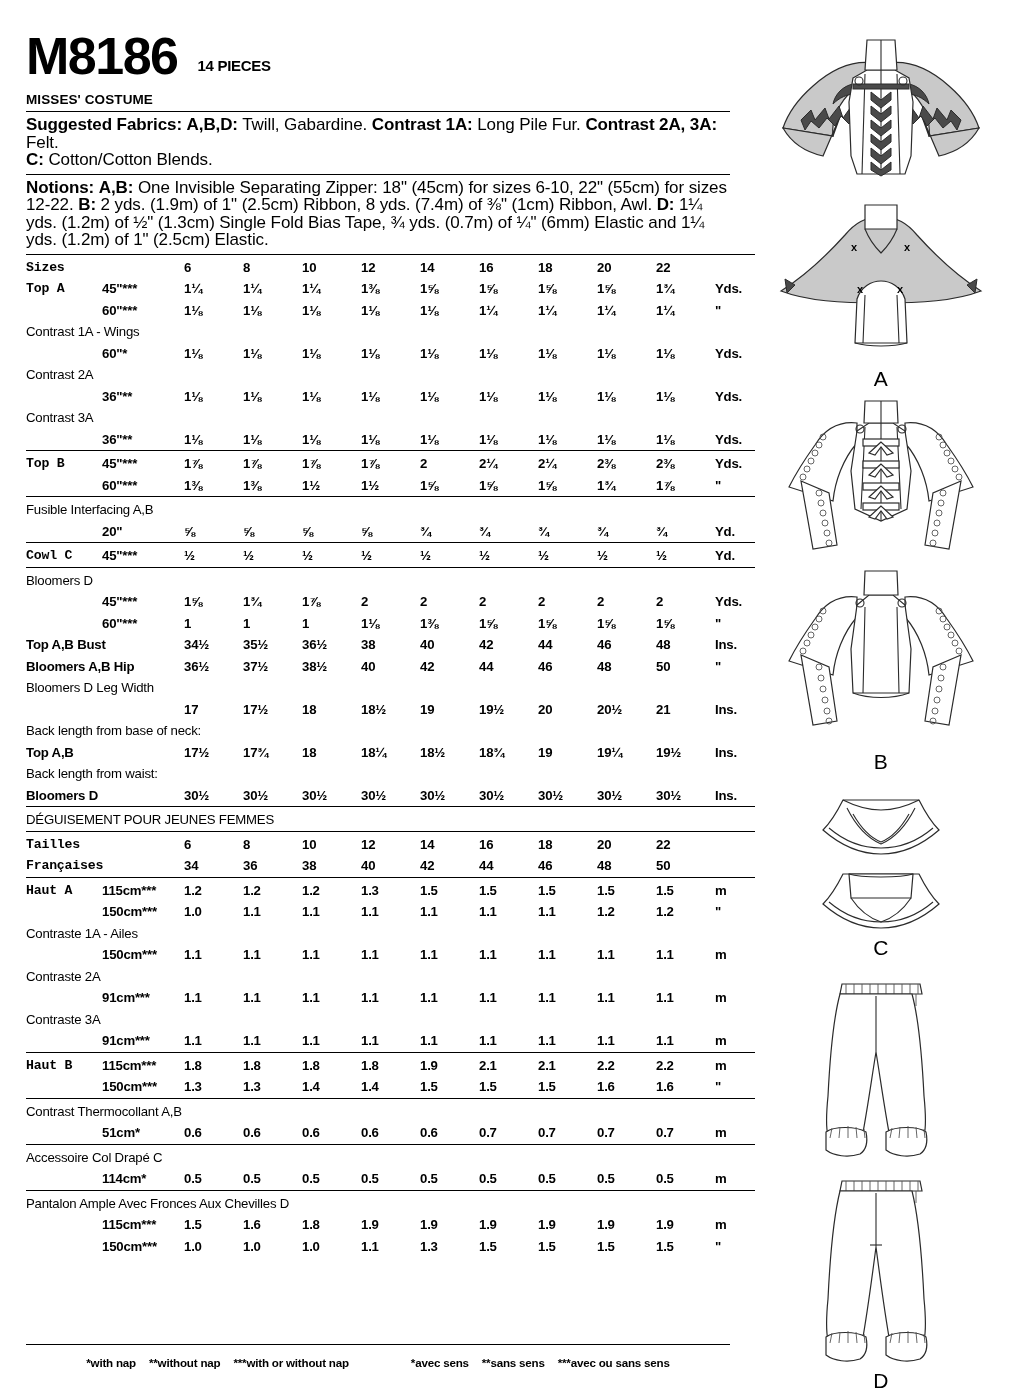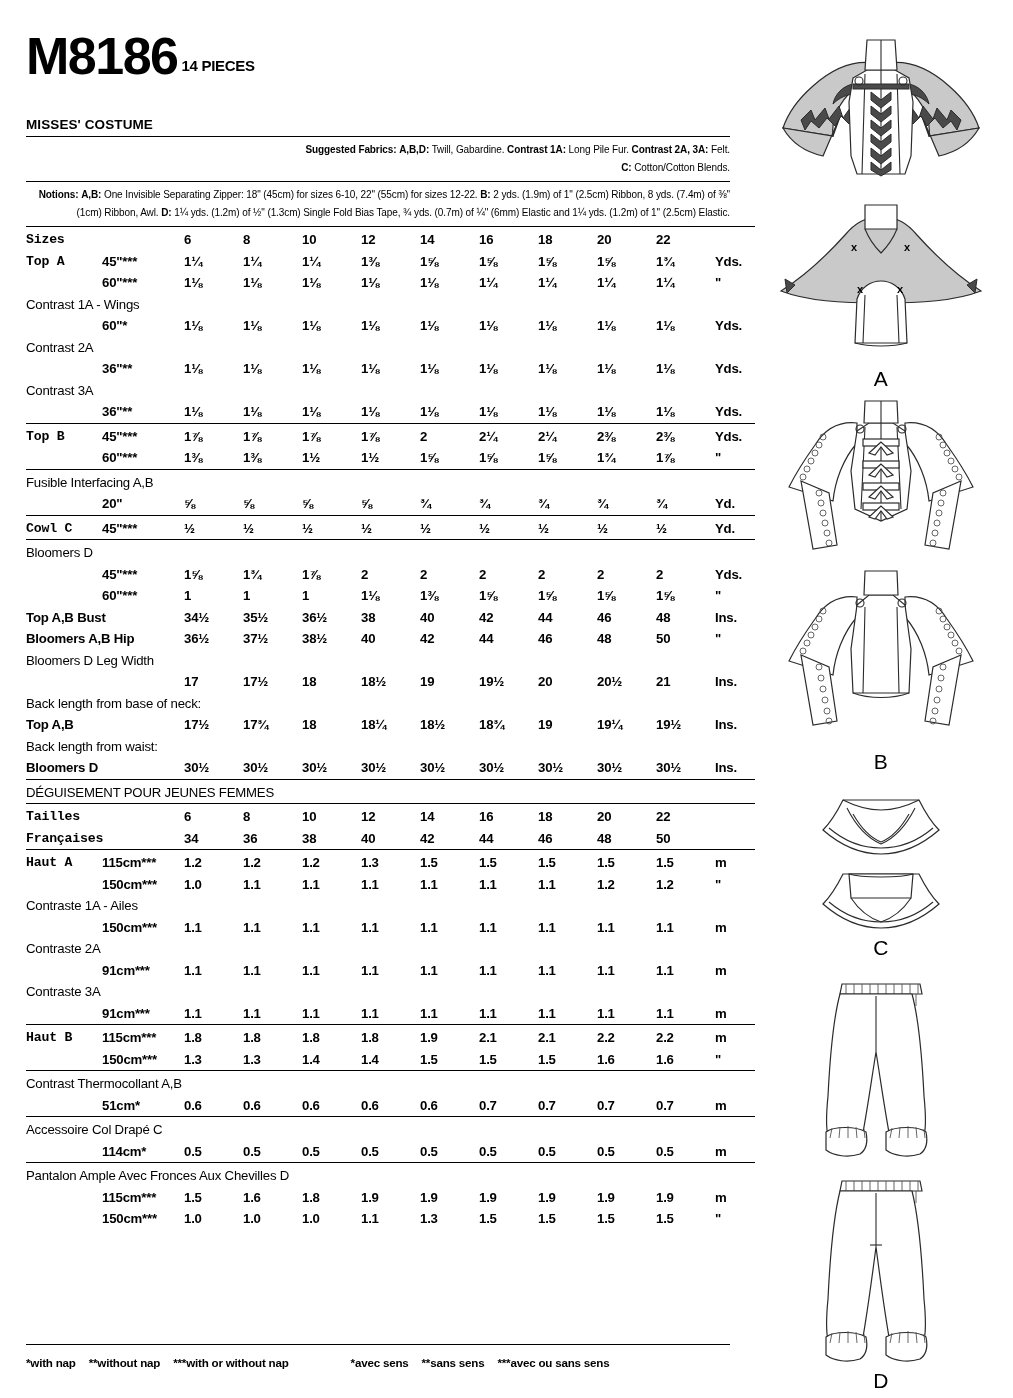--- a/index.html
+++ b/index.html
@@ -8,35 +8,35 @@
     font-family:"Liberation Sans",sans-serif;
     color:#000;
     position:relative;
     overflow:hidden;
   }
   .page{position:relative;width:1013px;height:1398px;}
 
   
   .left{position:absolute;left:26px;top:24px;width:704px;}
 
-  .titlerow{display:flex;align-items:flex-end;gap:4px;height:56px;}
+  .titlerow{display:flex;align-items:flex-end;gap:20px;height:56px;}
   .pattno{
     font-size:52px;font-weight:bold;letter-spacing:-1.5px;line-height:48px;
     font-family:"Liberation Sans",sans-serif;
   }
   .pieces{font-size:15px;font-weight:bold;line-height:28px;letter-spacing:-.3px;}
 
   .garmenttitle{
     font-size:13.5px;font-weight:bold;letter-spacing:.1px;
-    margin-top:37px;margin-bottom:4px;
+    margin-top:12px;margin-bottom:4px;
   }
 
   .rule{border-top:1.6px solid #000;}
 
-  .block{font-size:10px;line-height:17.5px;padding:4px 0 5px 0;letter-spacing:-.1px;text-align:right;}
+  .block{font-size:17px;line-height:17.5px;padding:4px 0 5px 0;letter-spacing:-.1px;}
   .block b{font-weight:bold;}
 
   
   table.chart{border-collapse:collapse;width:704px;font-size:13.2px;table-layout:fixed;}
   table.chart td{padding:0;vertical-align:bottom;line-height:21.5px;height:21.5px;letter-spacing:-.2px;}
 
   col.c-label{width:76px;}
   col.c-width{width:82px;}
   col.c-sz{width:59px;}
   col.c-unit{width:40px;}
@@ -47,21 +47,21 @@
   td.unit{font-weight:bold;margin-top:8px;}
   td.sect{font-weight:normal;white-space:nowrap;letter-spacing:0px;}
   td.wide{font-weight:bold;white-space:nowrap;margin-left:36px;}
 
   tr.topline > td{border-top:1.7px solid #000;padding-top:2px;}
 
   
   .footnote{
     position:absolute;left:26px;top:1356px;width:704px;
     font-size:11.6px;font-weight:bold;letter-spacing:-.2px;
-    display:flex;justify-content:flex-start;gap:36px;
+    display:flex;justify-content:center;gap:36px;
   }
   .footnote .fl span{margin-right:13px;}
   .footnote .fr span{margin-left:13px;}
   .footrule{position:absolute;left:26px;top:1344px;width:704px;border-top:1.7px solid #000;}
 
   
   .right{position:absolute;left:756px;top:24px;width:250px;}
   .illo{position:relative;width:250px;text-align:center;}
   .illo svg{display:block;margin:0 auto;}
   .vlabel{

